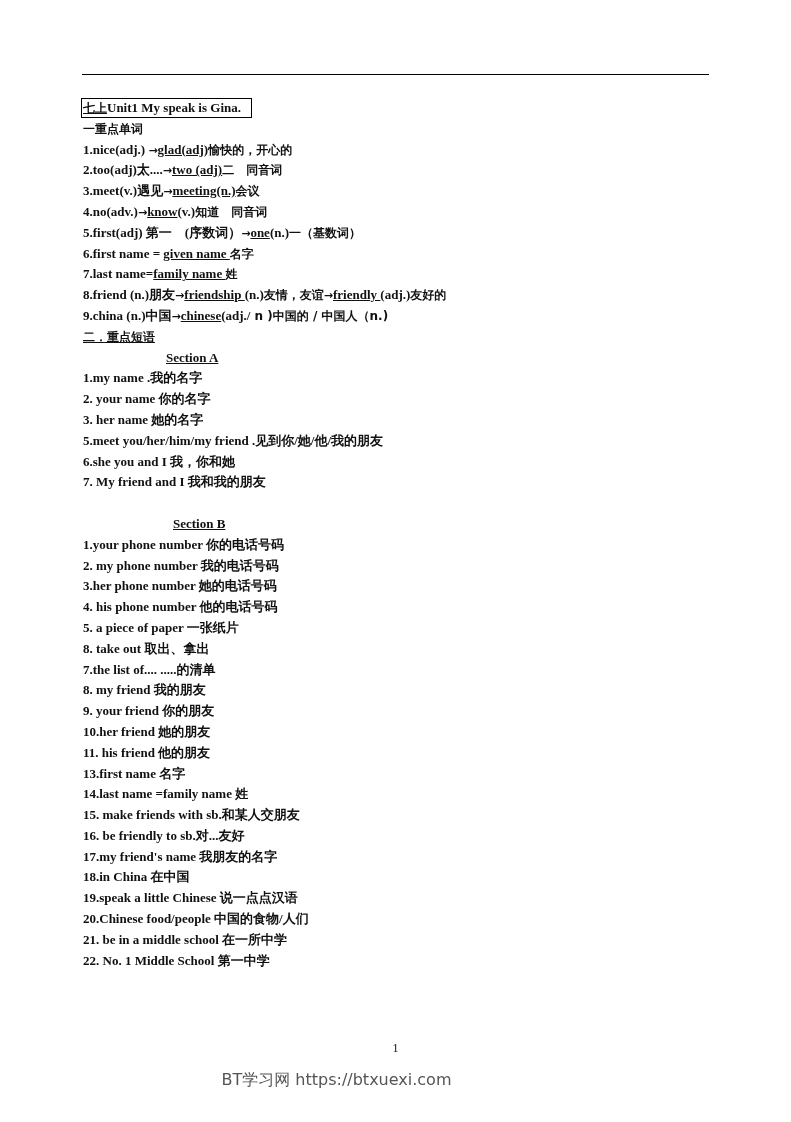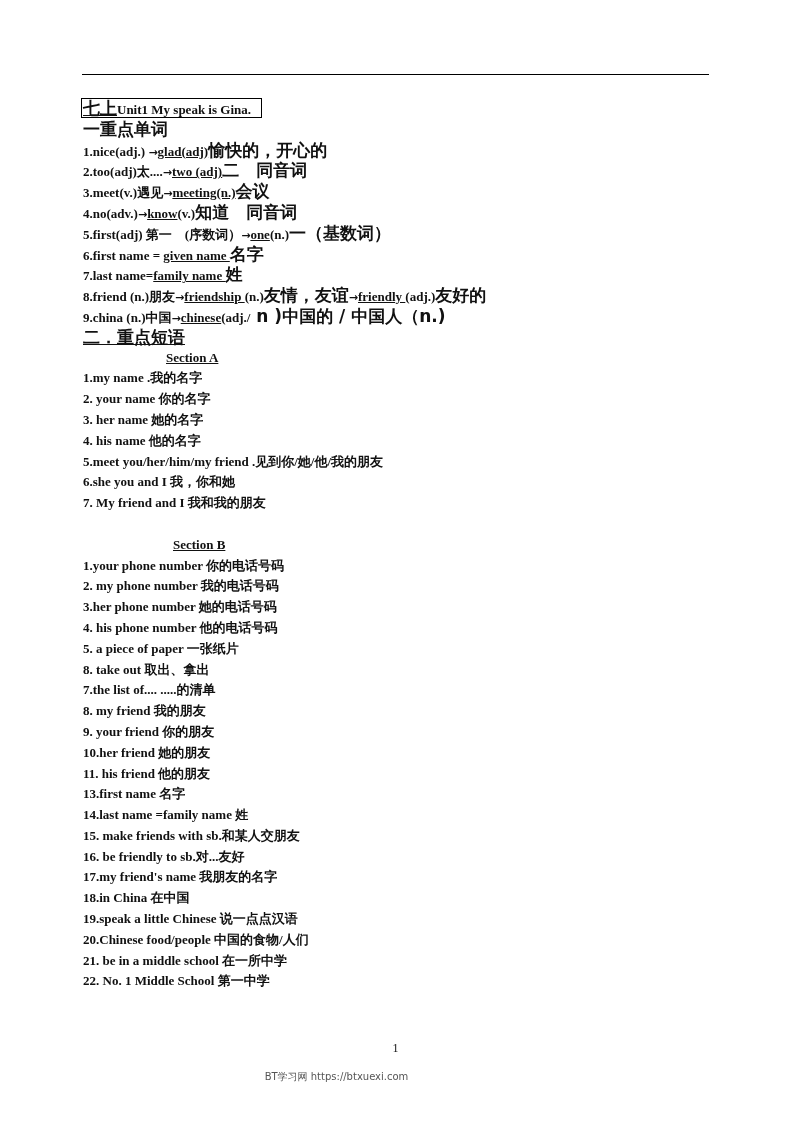--- a/index.html
+++ b/index.html
@@ -3,35 +3,35 @@
 <meta charset="utf-8">
 <style>
   html, body { margin: 0; padding: 0; background: #ffffff; }
   body { width: 791px; height: 1122px; position: relative; overflow: hidden;
          font-family: "Liberation Serif", "DejaVu Serif", serif; color: #111; }
   .rule { position: absolute; left: 82px; top: 74px; width: 627px; height: 0;
           border-top: 1.5px solid #000; }
   .doc { position: absolute; left: 83px; top: 98px; width: 640px; }
   .line { height: 20.8px; line-height: 20.8px; font-size: 13px; font-weight: bold;
           white-space: nowrap; }
-  .cjk { font-family: "DejaVu Sans", sans-serif; font-weight: bold; font-size: 17px; }
+  .cjk { font-family: "DejaVu Sans", sans-serif; font-weight: bold; font-size: 12px; }
   .title-box { display: inline-block; border: 1.3px solid #000; padding: 0 10px 0 1px;
                height: 18px; line-height: 18px; margin-left: -2px; }
   .title-prefix { text-decoration: underline; }
   .u { text-decoration: underline; }
   .ui { text-decoration: underline; }
   .i { }
   .section-head { padding-left: 83px; }
   .section-head span { text-decoration: underline; }
   .blank { height: 20.8px; }
   .heading2 { text-decoration: underline; }
   .page-number { position: absolute; left: 0; width: 791px; top: 1041px; text-align: center;
                  font-size: 12px; font-family: "Liberation Serif", serif; }
   .watermark { position: absolute; left: 0; width: 673px; top: 1070px; text-align: center;
-               font-size: 10px; color: #555; font-family: "DejaVu Sans", sans-serif; }
+               font-size: 16px; color: #555; font-family: "DejaVu Sans", sans-serif; }
   .arrow { font-family: "DejaVu Sans", sans-serif; font-size: 11px; }
 </style>
 </head>
 <body>
 
 <div class="rule"></div>
 
 <div class="doc">
 
   <div class="line">
@@ -77,21 +77,20 @@
     <span>9.china (</span><span class="i">n.</span><span>)中国</span><span class="arrow">→</span><span class="ui">chinese</span><span class="i">(adj./</span><span class="cjk"> n )中国的 / 中国人（n.)</span>
   </div>
 
   <div class="line cjk heading2">二．重点短语 </div>
 
   <div class="line section-head"><span>Section A</span></div>
 
   <div class="line">1.my name .我的名字</div>
   <div class="line">2. your name 你的名字</div>
   <div class="line">3. her name  她的名字</div>
-  <div class="line">4. his name    他的名字</div>
   <div class="line">5.meet you/her/him/my friend .见到你/她/他/我的朋友</div>
   <div class="line">6.she you and I  我，你和她</div>
   <div class="line">7. My friend and I 我和我的朋友</div>
 
   <div class="blank"></div>
 
   <div class="line section-head" style="padding-left:90px"><span>Section B</span></div>
 
   <div class="line">1.your phone number 你的电话号码</div>
   <div class="line">2. my phone number  我的电话号码</div>

